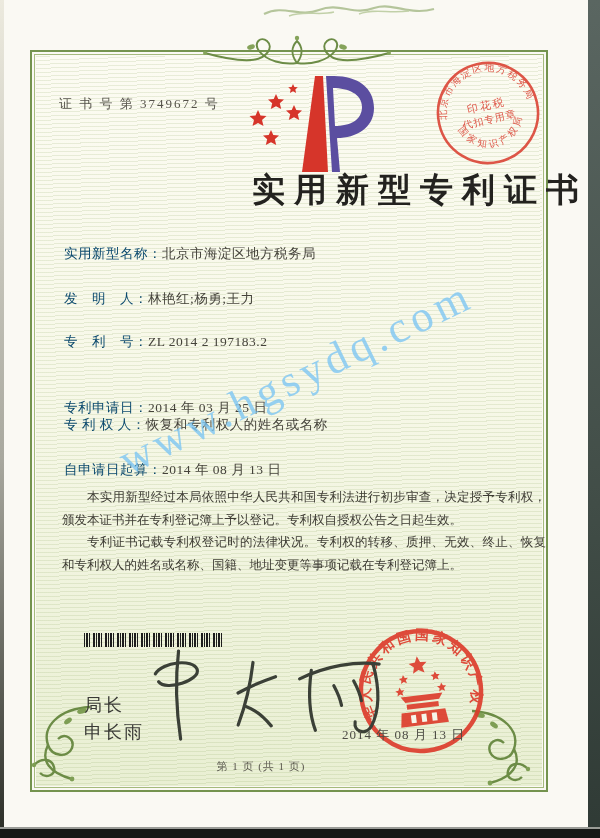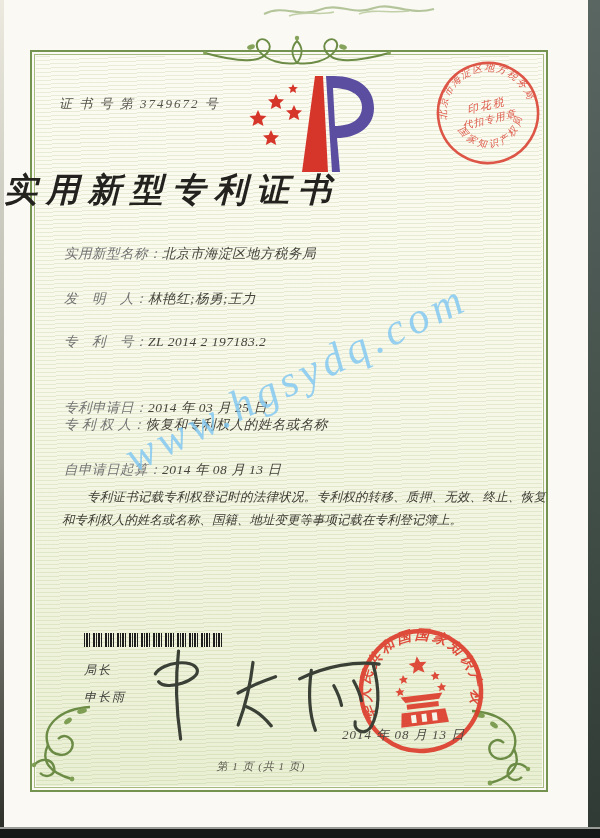--- a/index.html
+++ b/index.html
@@ -5,45 +5,45 @@
   html,body{margin:0;padding:0;background:#e8e7e2;}
   .photo{position:relative;width:600px;height:838px;overflow:hidden;
          background:#f6f5ef;font-family:"Liberation Serif","DejaVu Serif",serif;}
   
   .edge-right{position:absolute;right:0;top:0;bottom:0;width:12px;z-index:9;
       background:linear-gradient(180deg,#5a6661 0%,#414d47 60%,#2f3a35 100%);}
   .edge-bottom{position:absolute;left:0;right:0;bottom:0;height:9px;z-index:9;background:#151816;}
   .edge-bottom-hl{position:absolute;left:0;right:0;bottom:9px;height:2px;z-index:9;background:#9a9c97;}
   .edge-left{position:absolute;left:0;top:0;bottom:0;width:4px;z-index:9;
       background:linear-gradient(180deg,#eceade 0%,#a8a89e 55%,#2a2d26 100%);}
-  .page{position:absolute;left:4px;top:0;right:12px;bottom:11px;background:#faf9f3;font-style:italic;}
+  .page{position:absolute;left:4px;top:0;right:12px;bottom:11px;background:#faf9f3;}
   
   .frame{position:absolute;left:26px;top:50px;width:514px;height:738px;
          border:2px solid #74934e;z-index:1;}
   .frame-inner{position:absolute;inset:2px;border:1px solid #a5ba7c;}
   .guilloche{position:absolute;inset:4px;
       background:
         repeating-linear-gradient(178deg, rgba(128,158,82,0.16) 0 1px, rgba(255,255,255,0) 1px 4px),
         linear-gradient(180deg,#fcfbf2 0%,#f7f8e8 45%,#e9efd3 100%);}
   .content{position:absolute;inset:0;z-index:3;}
   .cert-number{position:absolute;left:55px;top:95px;font-size:13px;letter-spacing:2px;color:#55524a;}
   .logo{position:absolute;left:232px;top:74px;width:150px;height:102px;}
-  .title{position:absolute;left:0;right:0;top:168px;text-align:left;
+  .title{position:absolute;left:0;right:0;top:168px;text-align:right;
          font-size:33px;font-weight:600;letter-spacing:9px;color:#23221f;}
   .field-row{position:absolute;left:60px;width:480px;font-size:13.5px;color:#45433b;letter-spacing:0.5px;}
-  .field-label{color:#737373;}
+  .field-label{color:#0c4a6e;}
   .body-text{position:absolute;left:58px;top:486px;width:484px;font-size:12.5px;
              line-height:22.5px;color:#3d3b33;text-align:justify;}
   .body-text p{margin:0;text-indent:2em;}
   .barcode{position:absolute;left:80px;top:633px;width:140px;height:14px;
       background:repeating-linear-gradient(90deg,#1d1d1d 0 1px,transparent 1px 2px,
         #1d1d1d 2px 4px,transparent 4px 5px,#1d1d1d 5px 6px,transparent 6px 9px,
         #1d1d1d 9px 11px,transparent 11px 12px);}
-  .director{position:absolute;left:80px;top:657px;font-family:"Liberation Sans","DejaVu Sans",sans-serif;
-            font-size:12px;font-weight:500;color:#3a3a36;line-height:27px;letter-spacing:2px;}
+  .director{position:absolute;left:80px;top:692px;font-family:"Liberation Sans","DejaVu Sans",sans-serif;
+            font-size:18px;font-weight:500;color:#3a3a36;line-height:27px;letter-spacing:2px;}
   .signature{position:absolute;left:138px;top:640px;width:250px;height:102px;z-index:5;transform:rotate(-2deg);}
   .tax-stamp{position:absolute;left:428px;top:57px;width:112px;height:112px;z-index:4;
              transform:rotate(-13deg);opacity:0.85;}
   .sipo-seal{position:absolute;left:352px;top:626px;width:130px;height:130px;z-index:4;
              transform:rotate(-7deg);opacity:0.9;}
   .seal-date{position:absolute;left:338px;top:726px;width:160px;z-index:6;
              font-size:13px;color:#4c4b44;letter-spacing:1px;}
   .footer-page{position:absolute;left:26px;width:462px;top:759px;text-align:center;
                font-size:11px;color:#5c5a50;letter-spacing:1px;}
   .watermark{position:absolute;left:0;right:0;top:352px;text-align:center;z-index:7;
@@ -164,20 +164,21 @@
         <span class="field-label">专利申请日：</span><span>2014 年 03 月 25 日</span>
       </div>
       <div class="field-row" style="top:416px">
         <span class="field-label">专 利 权 人：</span><span>恢复和专利权人的姓名或名称</span>
       </div>
       <div class="field-row" style="top:461px">
         <span class="field-label">自申请日起算：</span><span>2014 年 08 月 13 日</span>
       </div>
 
       <div class="body-text">
+        <p>本实用新型经过本局依照中华人民共和国专利法进行初步审查，决定授予专利权，颁发本证书并在专利登记簿上予以登记。专利权自授权公告之日起生效。</p>
         <p>专利证书记载专利权登记时的法律状况。专利权的转移、质押、无效、终止、恢复和专利权人的姓名或名称、国籍、地址变更等事项记载在专利登记簿上。</p>
       </div>
 
       <div class="barcode"></div>
 
       <div class="director">
         <div>局长</div>
         <div>申长雨</div>
       </div>
 

